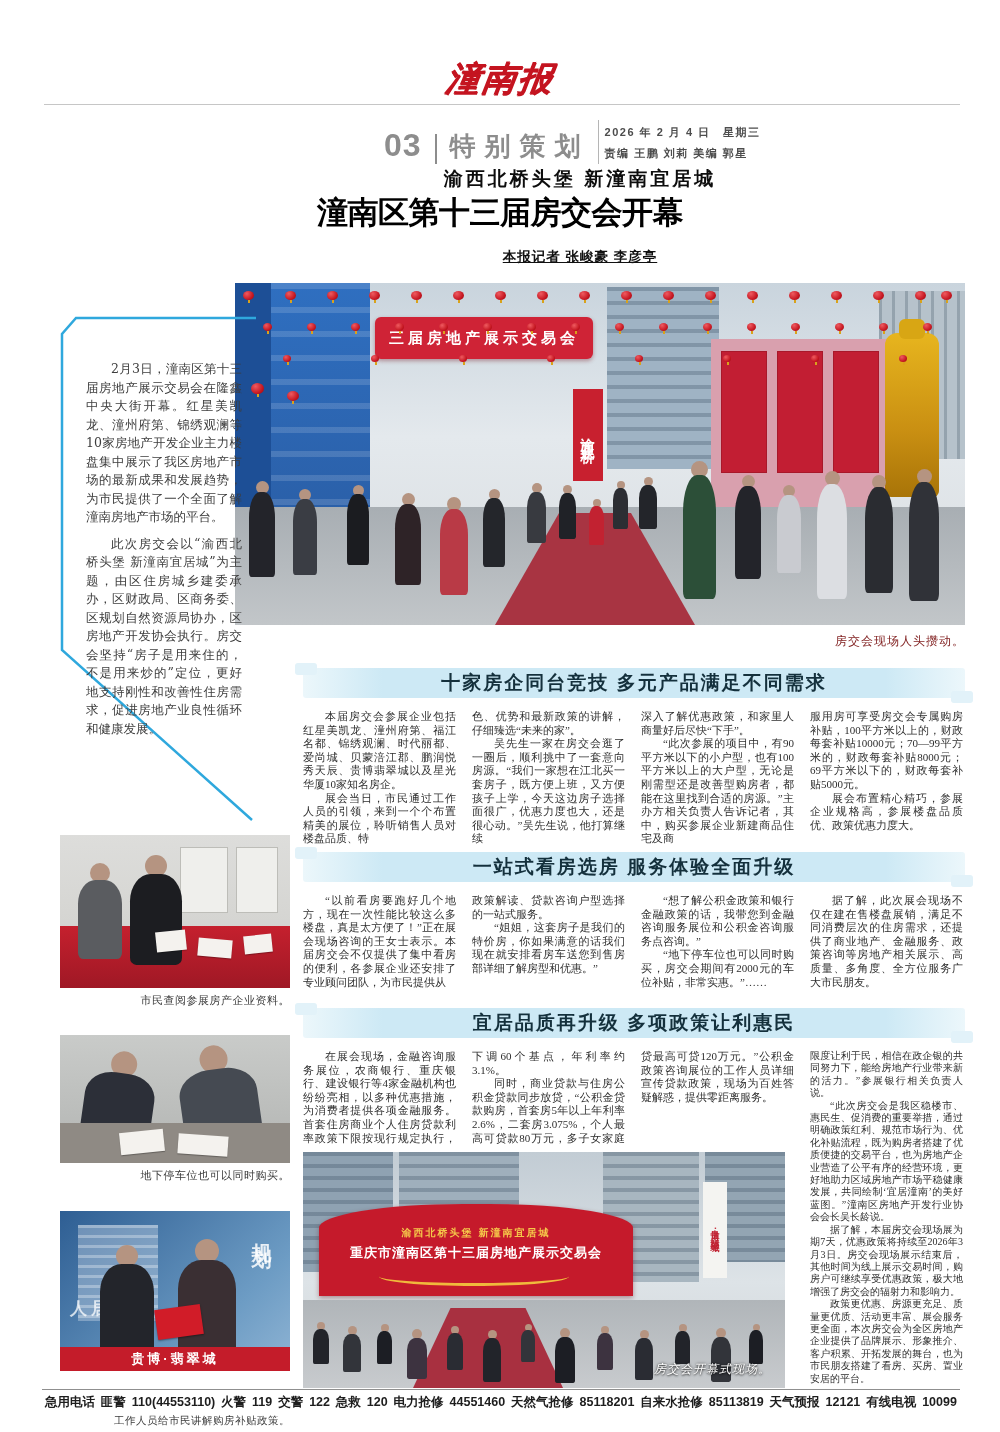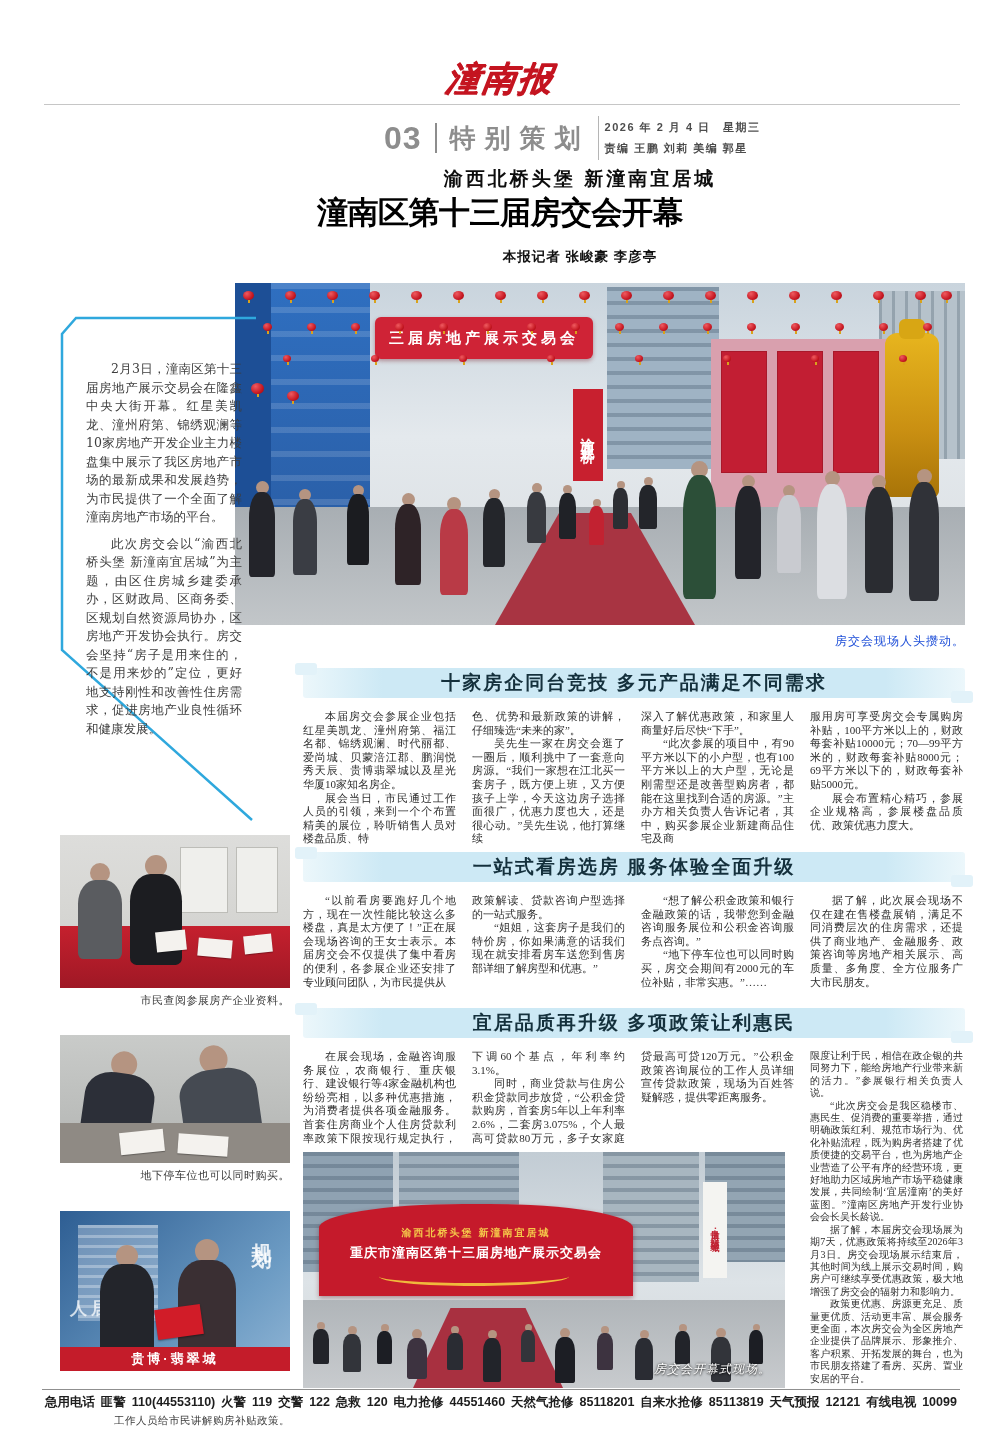--- a/index.html
+++ b/index.html
@@ -3,33 +3,33 @@
 <meta charset="utf-8">
 <style>
   html,body{margin:0;padding:0;background:#e9e9e9;}
   .page{position:relative;width:1000px;height:1432px;margin:0 auto;background:#ffffff;overflow:hidden;
         font-family:"Liberation Serif",serif;color:#222;}
   
   .masthead{position:absolute;top:56px;left:0;width:1000px;text-align:center;}
   .logo{display:inline-block;font-family:"DejaVu Serif",serif;font-style:italic;font-weight:bold;
         font-size:34px;color:#c41420;transform:skewX(-8deg);letter-spacing:2px;text-shadow:0.5px 0.5px 0 #c41420;}
   .rule-top{position:absolute;top:104px;left:44px;width:916px;border-top:1px solid #c6c6c6;}
-  .header-block{position:absolute;top:112px;left:384px;height:52px;display:flex;align-items:center;
+  .header-block{position:absolute;top:112px;left:384px;height:52px;display:flex;align-items:flex-end;
                 font-family:"Liberation Sans",sans-serif;}
   .page-num{font-size:32px;font-weight:bold;color:#8d8d8d;letter-spacing:1px;}
   .hdiv1{width:2px;height:30px;background:#8d8d8d;margin:0 13px;}
   .section-name{font-size:26px;font-weight:bold;color:#8d8d8d;letter-spacing:9px;}
   .hdiv2{width:1px;height:44px;background:#b5b5b5;margin:0 6px 0 8px;}
   .date-block{font-size:11px;color:#4d4d4d;font-weight:bold;line-height:1.9;letter-spacing:1.5px;white-space:nowrap;}
   .kicker{position:absolute;top:166px;left:250px;width:660px;text-align:center;font-family:"Liberation Sans",sans-serif;
           font-size:19px;font-weight:bold;color:#0d0d0d;letter-spacing:3px;}
   .headline{position:absolute;top:192px;left:0;width:1000px;text-align:center;font-family:"Liberation Sans",sans-serif;
             font-size:31px;font-weight:900;color:#000;letter-spacing:-0.5px;}
   .byline{position:absolute;top:248px;left:250px;width:660px;text-align:center;font-family:"Liberation Sans",sans-serif;
-          font-size:13.5px;font-weight:bold;color:#111;letter-spacing:1px;}
+          font-size:13.5px;font-weight:bold;color:#111;letter-spacing:1px;text-decoration:underline;}
   
   .main-photo{position:absolute;left:235px;top:283px;width:730px;height:342px;overflow:hidden;
               background:linear-gradient(180deg,#c9d4dd,#e4e9ed 45%,#d8dcdf);}
   .mp-bldg-left{position:absolute;left:0;top:0;width:135px;height:258px;
       background:linear-gradient(180deg,#2f6fc0,#2a5ea6);}
   .mp-bldg-left::after{content:"";position:absolute;inset:0;
       background:repeating-linear-gradient(180deg,rgba(255,255,255,.14) 0 6px,transparent 6px 24px);}
   .mp-bldg-edge{position:absolute;left:0;top:0;width:36px;height:258px;background:#1d4f96;}
   .mp-bldg-mid{position:absolute;left:372px;top:4px;width:112px;height:182px;background:#9fb3c4;
       background-image:repeating-linear-gradient(180deg,rgba(40,60,80,.25) 0 4px,transparent 4px 14px);}
@@ -47,21 +47,21 @@
       color:#fff;font-family:"Liberation Sans",sans-serif;font-weight:bold;font-size:15px;letter-spacing:4px;
       text-align:center;line-height:42px;box-shadow:0 2px 4px rgba(120,20,30,.4);}
   .mp-sign-v{position:absolute;left:338px;top:106px;width:30px;height:92px;background:#c8202f;color:#fff;
       writing-mode:vertical-rl;text-align:center;font-family:"Liberation Sans",sans-serif;font-weight:bold;
       font-size:14px;letter-spacing:4px;line-height:30px;}
   .mp-ground{position:absolute;left:0;bottom:0;width:100%;height:118px;
       background:linear-gradient(180deg,#a8aeb3,#c2c6c9);}
   .mp-carpet{position:absolute;left:260px;bottom:0;width:200px;height:112px;background:#a83442;
       clip-path:polygon(32% 0,68% 0,100% 100%,0 100%);}
   .mp-crowd{position:absolute;inset:0;}
-  .mp-caption{position:absolute;left:235px;top:633px;width:730px;text-align:right;font-size:12px;color:#1d4ed8;letter-spacing:1px;}
+  .mp-caption{position:absolute;left:235px;top:633px;width:730px;text-align:right;font-size:12px;color:#7f1d1d;letter-spacing:1px;}
   
   .sidebar-chevron{position:absolute;left:50px;top:308px;}
   .intro{position:absolute;left:78px;top:352px;width:172px;font-family:"DejaVu Serif",serif;
          font-size:12.5px;line-height:18.5px;color:#3d3d3d;text-align:justify;}
   .intro p{margin:8px;text-indent:2em;}
   
   .sec-header{position:absolute;left:303px;width:662px;height:30px;line-height:30px;text-align:center;
       font-family:"Liberation Sans",sans-serif;font-weight:bold;font-size:19px;letter-spacing:2px;color:#14303c;
       background:linear-gradient(90deg,#ecf7fb,#cde9f5 12%,#cde9f5 88%,#ecf7fb);border-radius:3px;}
   .sec-header::before,.sec-header::after{content:"";position:absolute;width:22px;height:12px;background:#e2f2f9;border-radius:3px;}

